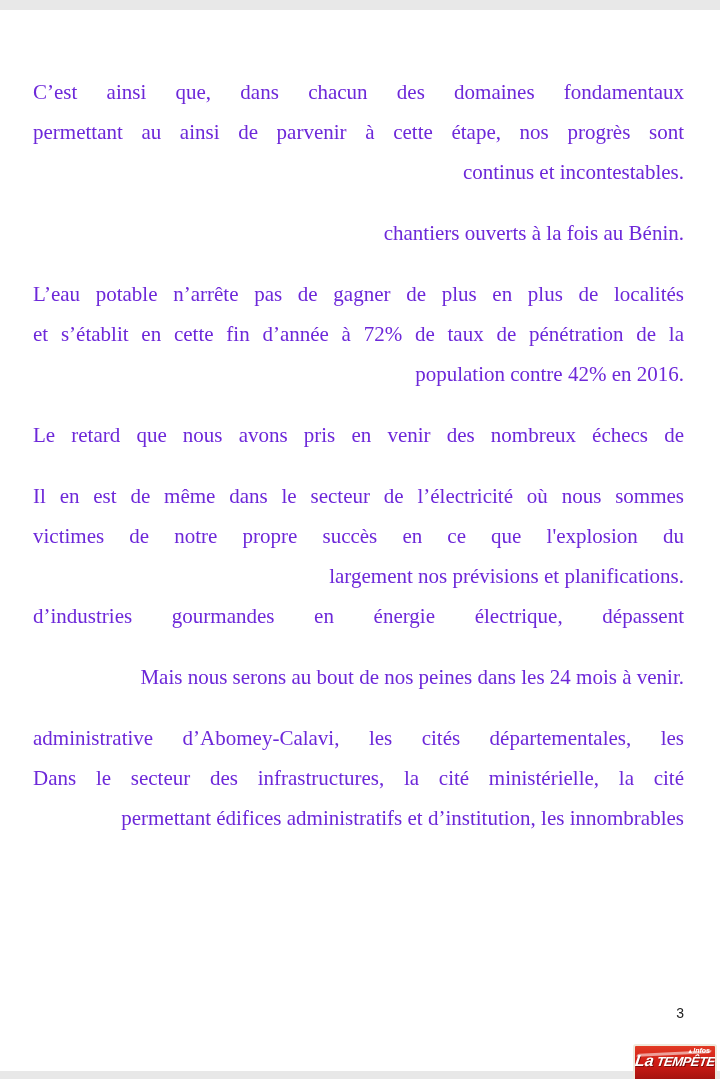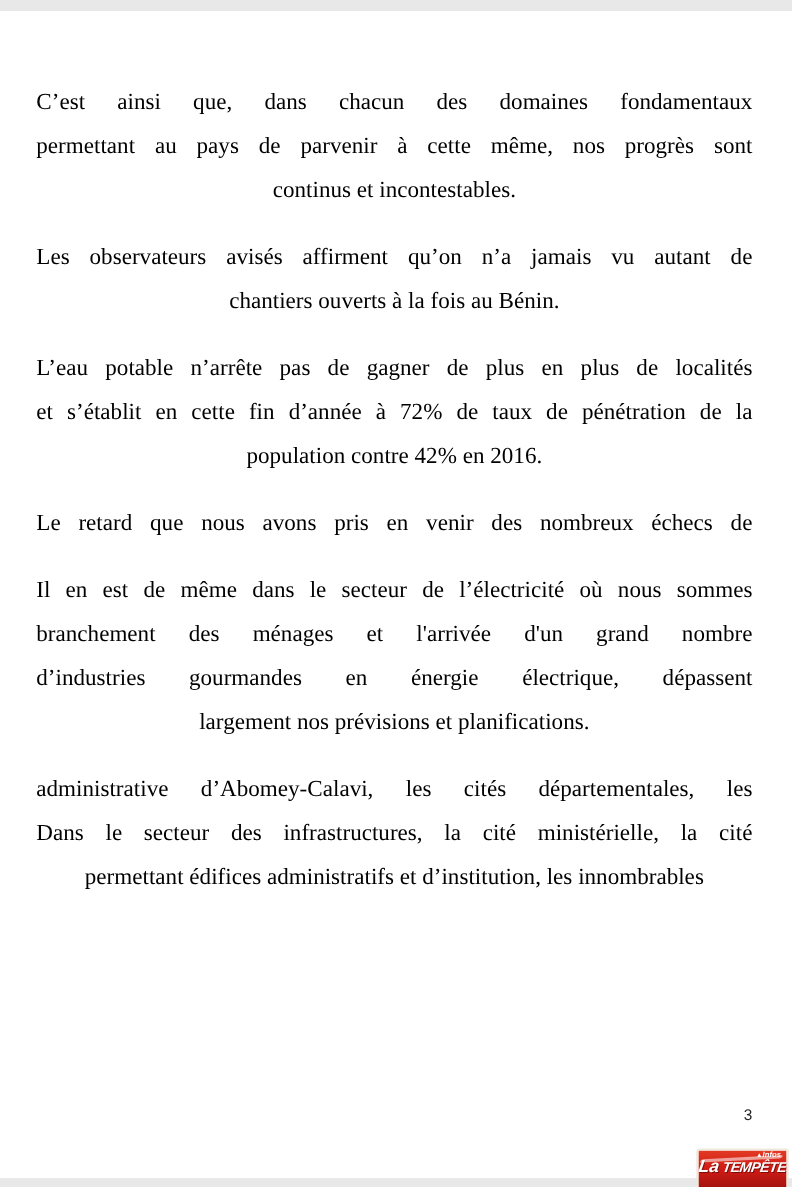--- a/index.html
+++ b/index.html
@@ -19,27 +19,27 @@
     z-index: 1;
   }
   .strip.top { top: 0; height: 10px; }
   .strip.bottom { bottom: 0; height: 8px; }
 
   .content {
     position: absolute;
     left: 33px;
     top: 72px;
     width: 651px;
-    color: #000000;
+    color: #6d28d9;
     font-size: 21px;
     line-height: 40px;
     z-index: 2;
   }
   .para { margin: 0 0 21px 0; }
-  .line { text-align: center; }
+  .line { text-align: right; }
   .line.just {
     text-align: justify;
     text-align-last: justify;
   }
 
   .pagenum {
     position: absolute;
     left: 33px;
     top: 1004px;
     width: 651px;
@@ -110,40 +110,42 @@
   .logo-tagline .tri { font-size: 6px; font-style: normal; }
 </style>
 </head>
 <body>
 
 <div class="strip top"></div>
 
 <div class="content">
     <div class="para">
       <div class="line just">C’est ainsi que, dans chacun des domaines fondamentaux</div>
-      <div class="line just">permettant au pays de parvenir à cette même, nos progrès sont</div>
+      <div class="line just">permettant au ainsi de parvenir à cette étape, nos progrès sont</div>
       <div class="line">continus et incontestables.</div>
     </div>
     <div class="para">
-      <div class="line just">Les observateurs avisés affirment qu’on n’a jamais vu autant de</div>
       <div class="line">chantiers ouverts à la fois au Bénin.</div>
     </div>
     <div class="para">
       <div class="line just">L’eau potable n’arrête pas de gagner de plus en plus de localités</div>
       <div class="line just">et s’établit en cette fin d’année à 72% de taux de pénétration de la</div>
       <div class="line">population contre 42% en 2016.</div>
     </div>
     <div class="para">
       <div class="line just">Le retard que nous avons pris en venir des nombreux échecs de</div>
     </div>
     <div class="para">
       <div class="line just">Il en est de même dans le secteur de l’électricité où nous sommes</div>
-      <div class="line just">branchement des ménages et l'arrivée d'un grand nombre</div>
+      <div class="line just">victimes de notre propre succès en ce que l'explosion du</div>
+      <div class="line">largement nos prévisions et planifications.</div>
       <div class="line just">d’industries gourmandes en énergie électrique, dépassent</div>
-      <div class="line">largement nos prévisions et planifications.</div>
+    </div>
+    <div class="para">
+      <div class="line">Mais nous serons au bout de nos peines dans les 24 mois à venir.</div>
     </div>
     <div class="para">
       <div class="line just">administrative d’Abomey-Calavi, les cités départementales, les</div>
       <div class="line just">Dans le secteur des infrastructures, la cité ministérielle, la cité</div>
       <div class="line">permettant édifices administratifs et d’institution, les innombrables</div>
     </div>
   </div>
 
 <div class="pagenum">3</div>
 

